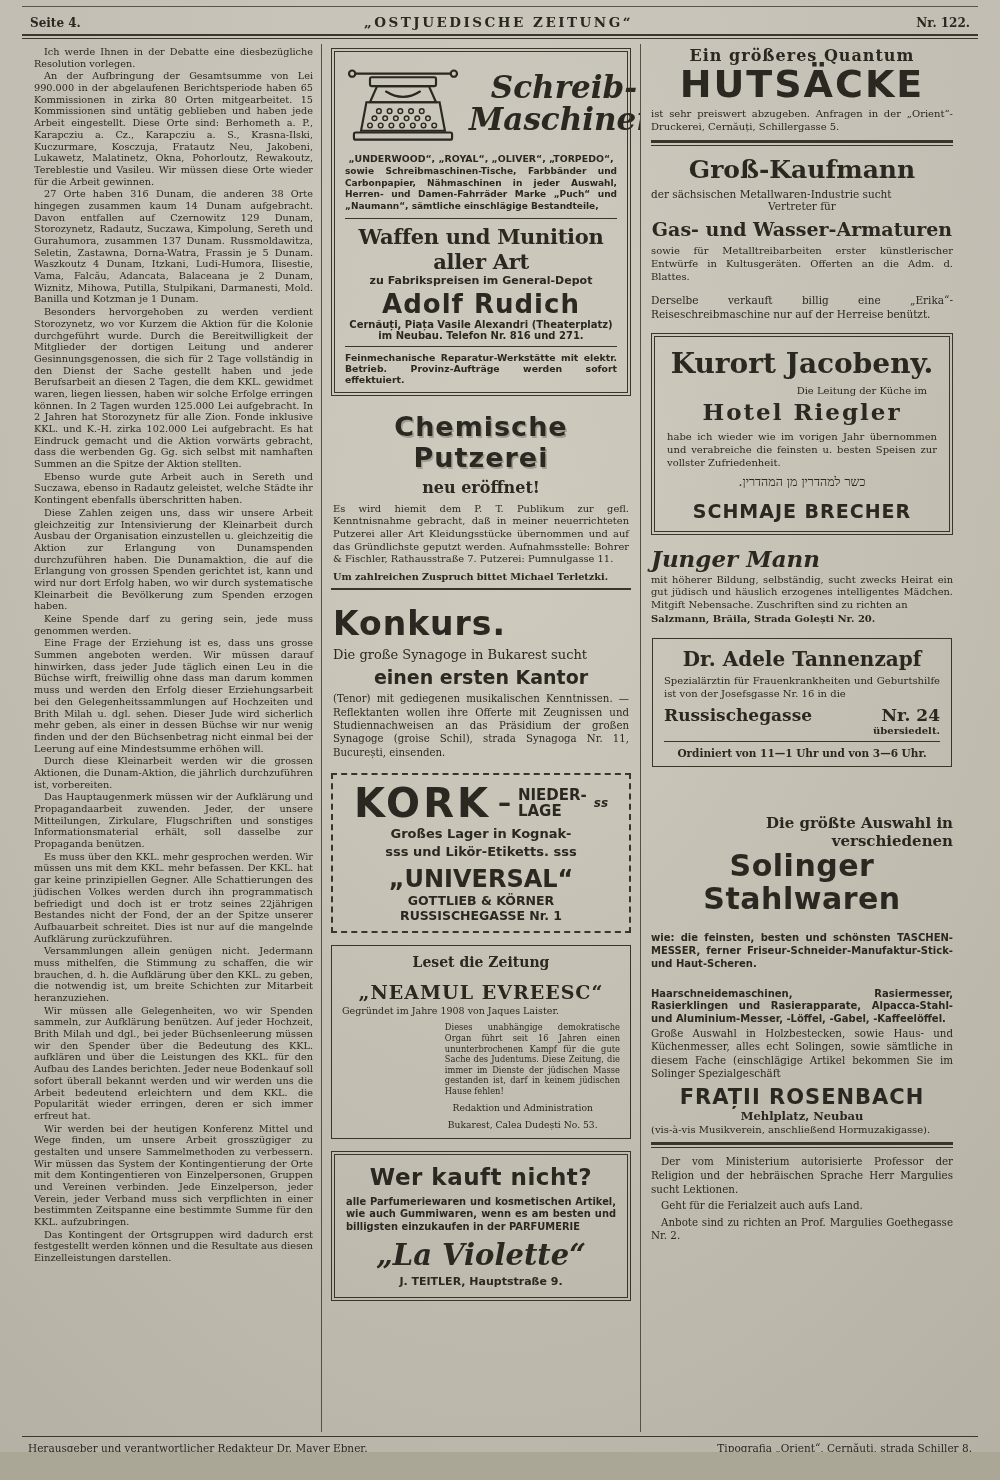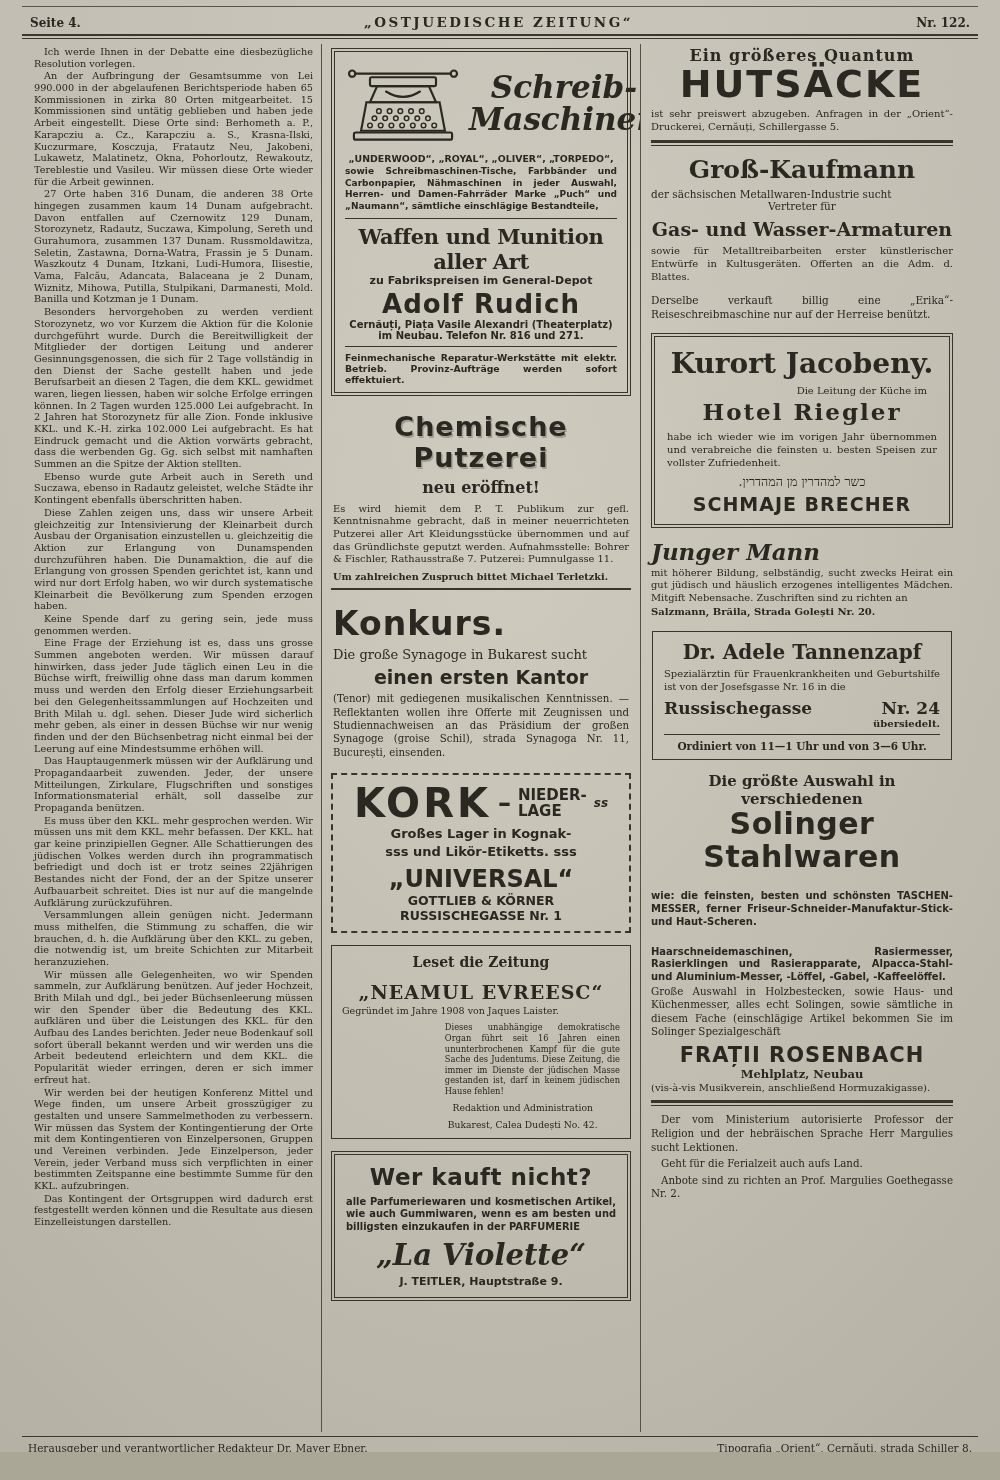--- a/index.html
+++ b/index.html
@@ -96,35 +96,35 @@
   .gross-armaturen{ font-size:19px; font-weight:bold; text-align:center; margin:6px 0 4px; }
   .gross-body{ font-size:10px; text-align:justify; line-height:1.32; }
   .gross-erika{ font-size:10.5px; text-align:justify; line-height:1.32; margin-top:11px; }
 
   .ad-jacobeny{ padding:10px 12px 9px; margin:14px 3px 13px; }
   .jac-h{ font-size:28px; font-weight:bold; text-align:center; }
   .jac-lead{ font-size:10px; text-align:right; margin:5px 10px 2px 0; }
   .jac-hotel{ font-size:23px; font-weight:bold; letter-spacing:2px; text-align:center; }
   .jac-body{ font-size:10px; text-align:justify; line-height:1.3; margin-top:5px; }
   .jac-heb{ font-size:12.5px; text-align:center; direction:rtl; margin-top:5px; }
-  .jac-name{ font-size:19px; font-weight:bold; text-align:center; letter-spacing:1px; margin-top:3px; }
+  .jac-name{ font-size:19px; font-weight:bold; text-align:center; letter-spacing:1px; margin-top:10px; }
 
   .ad-junger{ margin-bottom:8px; }
   .junger-h{ font-size:23px; font-weight:bold; font-style:italic; }
   .junger-body{ font-size:9.9px; text-align:justify; line-height:1.28; margin-top:2px; }
   .junger-contact{ font-size:10px; font-weight:bold; margin-top:1px; }
 
   .ad-tann{ padding:8px 11px 7px; margin:6px 1px 12px; }
   .tann-h{ font-size:20px; font-weight:bold; text-align:center; }
   .tann-body{ font-size:10px; text-align:justify; line-height:1.28; margin-top:4px; }
   .tann-street-row{ display:flex; justify-content:space-between; align-items:baseline; font-weight:bold; font-size:17px; margin-top:5px; }
   .tann-moved{ text-align:right; font-size:10px; font-weight:bold; }
   .tann-hours{ font-size:10.5px; font-weight:bold; text-align:center; margin-top:4px; }
 
-  .sol-lead{ font-size:15px; font-weight:bold; text-align:center; }
+  .sol-lead{ font-size:15px; font-weight:bold; text-align:right;margin-top:35px; }
   .sol-h{ font-size:30px; font-weight:bold; text-align:center; letter-spacing:.5px; line-height:1.08; }
   .sol-body-b{ font-size:10px; font-weight:bold; text-align:justify; line-height:1.28; margin-top:17px; }
   .sol-body-r{ font-size:10.3px; text-align:justify; line-height:1.3; margin-top:1px; }
   .sol-firm{ font-size:21px; font-weight:bold; text-align:center; letter-spacing:1px; margin-top:5px; }
   .sol-addr1{ font-size:11.5px; font-weight:bold; text-align:center; }
   .sol-addr2{ font-size:10px; text-align:left; margin-top:1px; }
 
   .marg p{ font-size:10.3px; text-align:justify; text-indent:10px; line-height:1.32; margin-bottom:3px; }
 
   .footrule{ border-top:1.5px solid #3c372e; margin-top:4px; }
@@ -149,20 +149,21 @@
     <section class="col col-article">
       <div class="article">
           <p>Ich werde Ihnen in der Debatte eine diesbezügliche Resolution vorlegen.</p>
           <p>An der Aufbringung der Gesamtsumme von Lei 990.000 in der abgelaufenen Berichtsperiode haben 65 Kommissionen in zirka 80 Orten mitgearbeitet. 15 Kommissionen sind untätig geblieben und haben jede Arbeit eingestellt. Diese Orte sind: Berhometh a. P., Karapcziu a. Cz., Karapcziu a. S., Krasna-Ilski, Kuczurmare, Kosczuja, Fratautz Neu, Jakobeni, Lukawetz, Malatinetz, Okna, Pohorloutz, Rewakoutz, Tereblestie und Vasileu. Wir müssen diese Orte wieder für die Arbeit gewinnen.</p>
           <p>27 Orte haben 316 Dunam, die anderen 38 Orte hingegen zusammen kaum 14 Dunam aufgebracht. Davon entfallen auf Czernowitz 129 Dunam, Storozynetz, Radautz, Suczawa, Kimpolung, Sereth und Gurahumora, zusammen 137 Dunam. Russmoldawitza, Seletin, Zastawna, Dorna-Watra, Frassin je 5 Dunam. Waszkoutz 4 Dunam, Itzkani, Ludi-Humora, Ilisestie, Vama, Falcău, Adancata, Balaceana je 2 Dunam, Wiznitz, Mihowa, Putilla, Stulpikani, Darmanesti, Mold. Banilla und Kotzman je 1 Dunam.</p>
           <p>Besonders hervorgehoben zu werden verdient Storozynetz, wo vor Kurzem die Aktion für die Kolonie durchgeführt wurde. Durch die Bereitwilligkeit der Mitglieder der dortigen Leitung und anderer Gesinnungsgenossen, die sich für 2 Tage vollständig in den Dienst der Sache gestellt haben und jede Berufsarbeit an diesen 2 Tagen, die dem KKL. gewidmet waren, liegen liessen, haben wir solche Erfolge erringen können. In 2 Tagen wurden 125.000 Lei aufgebracht. In 2 Jahren hat Storozynetz für alle Zion. Fonde inklusive KKL. und K.-H. zirka 102.000 Lei aufgebracht. Es hat Eindruck gemacht und die Aktion vorwärts gebracht, dass die werbenden Gg. Gg. sich selbst mit namhaften Summen an die Spitze der Aktion stellten.</p>
           <p>Ebenso wurde gute Arbeit auch in Sereth und Suczawa, ebenso in Radautz geleistet, welche Städte ihr Kontingent ebenfalls überschritten haben.</p>
           <p>Diese Zahlen zeigen uns, dass wir unsere Arbeit gleichzeitig zur Intensivierung der Kleinarbeit durch Ausbau der Organisation einzustellen u. gleichzeitig die Aktion zur Erlangung von Dunamspenden durchzuführen haben. Die Dunamaktion, die auf die Erlangung von grossen Spenden gerichtet ist, kann und wird nur dort Erfolg haben, wo wir durch systematische Kleinarbeit die Bevölkerung zum Spenden erzogen haben.</p>
           <p>Keine Spende darf zu gering sein, jede muss genommen werden.</p>
           <p>Eine Frage der Erziehung ist es, dass uns grosse Summen angeboten werden. Wir müssen darauf hinwirken, dass jeder Jude täglich einen Leu in die Büchse wirft, freiwillig ohne dass man darum kommen muss und werden den Erfolg dieser Erziehungsarbeit bei den Gelegenheitssammlungen auf Hochzeiten und Brith Milah u. dgl. sehen. Dieser Jude wird sicherlich mehr geben, als einer in dessen Büchse wir nur wenig finden und der den Büchsenbetrag nicht einmal bei der Leerung auf eine Mindestsumme erhöhen will.</p>
+          <p>Durch diese Kleinarbeit werden wir die grossen Aktionen, die Dunam-Aktion, die jährlich durchzuführen ist, vorbereiten.</p>
           <p>Das Hauptaugenmerk müssen wir der Aufklärung und Propagandaarbeit zuwenden. Jeder, der unsere Mitteilungen, Zirkulare, Flugschriften und sonstiges Informationsmaterial erhält, soll dasselbe zur Propaganda benützen.</p>
           <p>Es muss über den KKL. mehr gesprochen werden. Wir müssen uns mit dem KKL. mehr befassen. Der KKL. hat gar keine prinzipiellen Gegner. Alle Schattierungen des jüdischen Volkes werden durch ihn programmatisch befriedigt und doch ist er trotz seines 22jährigen Bestandes nicht der Fond, der an der Spitze unserer Aufbauarbeit schreitet. Dies ist nur auf die mangelnde Aufklärung zurückzuführen.</p>
           <p>Versammlungen allein genügen nicht. Jedermann muss mithelfen, die Stimmung zu schaffen, die wir brauchen, d. h. die Aufklärung über den KKL. zu geben, die notwendig ist, um breite Schichten zur Mitarbeit heranzuziehen.</p>
           <p>Wir müssen alle Gelegenheiten, wo wir Spenden sammeln, zur Aufklärung benützen. Auf jeder Hochzeit, Brith Milah und dgl., bei jeder Büchsenleerung müssen wir den Spender über die Bedeutung des KKL. aufklären und über die Leistungen des KKL. für den Aufbau des Landes berichten. Jeder neue Bodenkauf soll sofort überall bekannt werden und wir werden uns die Arbeit bedeutend erleichtern und dem KKL. die Popularität wieder erringen, deren er sich immer erfreut hat.</p>
           <p>Wir werden bei der heutigen Konferenz Mittel und Wege finden, um unsere Arbeit grosszügiger zu gestalten und unsere Sammelmethoden zu verbessern. Wir müssen das System der Kontingentierung der Orte mit dem Kontingentieren von Einzelpersonen, Gruppen und Vereinen verbinden. Jede Einzelperson, jeder Verein, jeder Verband muss sich verpflichten in einer bestimmten Zeitspanne eine bestimmte Summe für den KKL. aufzubringen.</p>
           <p>Das Kontingent der Ortsgruppen wird dadurch erst festgestellt werden können und die Resultate aus diesen Einzelleistungen darstellen.</p>
         </div>
     </section>
 
     <div class="vdiv"></div>
@@ -251,21 +252,21 @@
         <div class="kork-firm">GOTTLIEB &amp; KÖRNER</div>
         <div class="kork-addr">RUSSISCHEGASSE Nr. 1</div>
       </div>
 
       <div class="boxed ad-neamul">
         <div class="neamul-lead">Leset die Zeitung</div>
         <div class="neamul-title">„NEAMUL EVREESC“</div>
         <div class="neamul-founded">Gegründet im Jahre 1908 von Jaques Laister.</div>
         <div class="neamul-body">Dieses unabhängige demokratische Organ führt seit 16 Jahren einen ununterbrochenen Kampf für die gute Sache des Judentums. Diese Zeitung, die immer im Dienste der jüdischen Masse gestanden ist, darf in keinem jüdischen Hause fehlen!</div>
         <div class="neamul-admin">Redaktion und Administration</div>
-        <div class="neamul-admin">Bukarest, Calea Dudești No. 42.</div>
+        <div class="neamul-admin">Bukarest, Calea Dudești No. 53.</div>
       </div>
 
       <div class="double ad-violette">
         <div class="violette-h sans">Wer kauft nicht?</div>
         <div class="violette-body sans">alle Parfumeriewaren und kosmetischen Artikel, wie auch Gummiwaren, wenn es am besten und billigsten einzukaufen in der PARFUMERIE</div>
         <div class="violette-name">„La Violette“</div>
         <div class="violette-foot sans">J. TEITLER, Hauptstraße 9.</div>
       </div>
 
     </section>

